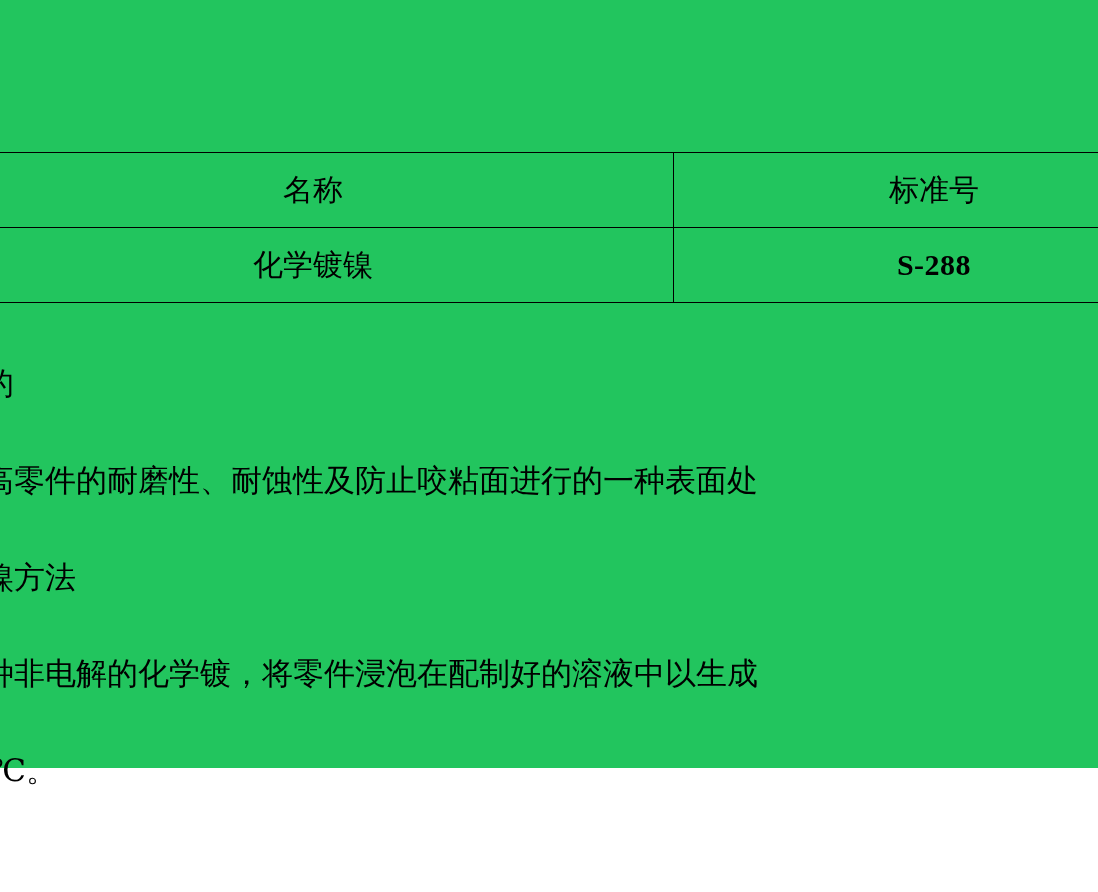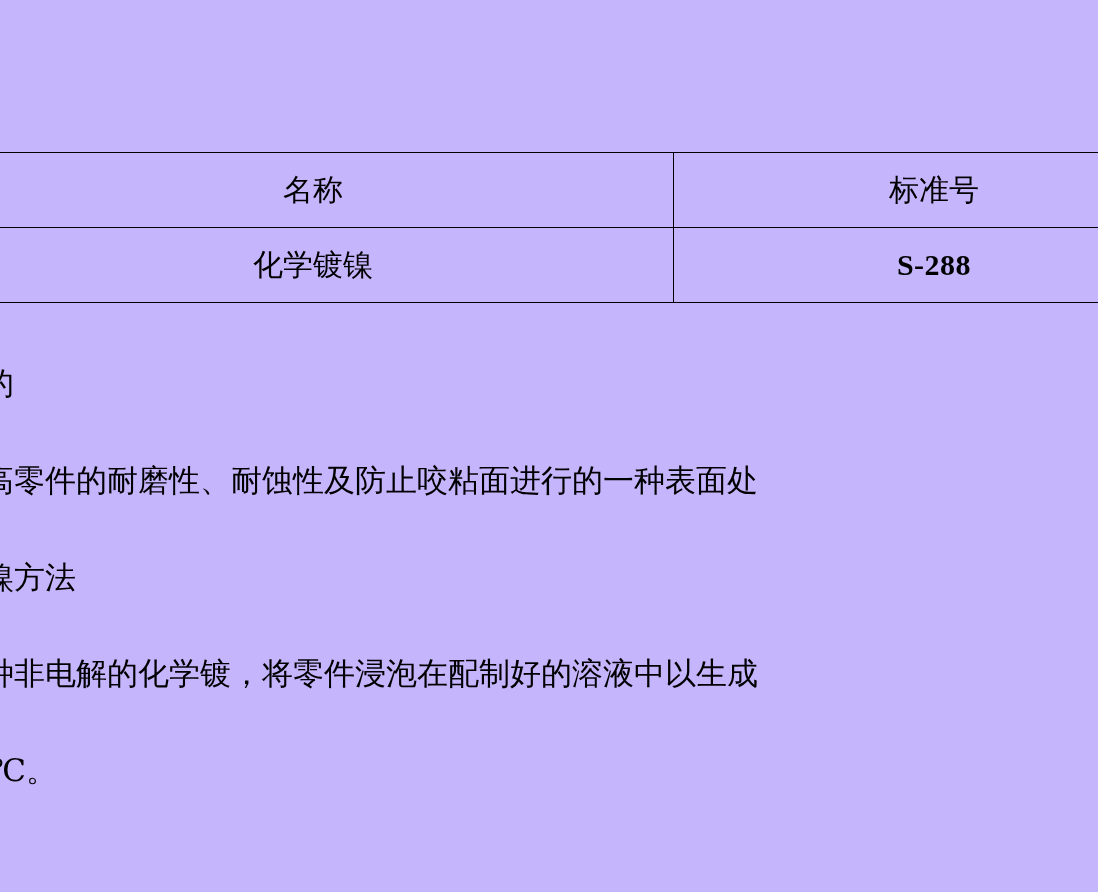--- a/index.html
+++ b/index.html
@@ -10,22 +10,22 @@
   body {
     width: 1098px;
     height: 892px;
     overflow: hidden;
     font-family: "Liberation Serif", "DejaVu Serif", serif;
     color: #000000;
   }
   .page {
     position: relative;
     width: 1098px;
-    height: 892px;
-    background: #c4b5fd;
+    height: 768px;
+    background: #22c55e;
   }
 
   
   .doc-table {
     position: absolute;
     left: -48px;
     top: 152px;
     width: 1200px;
     border-collapse: collapse;
     table-layout: fixed;

